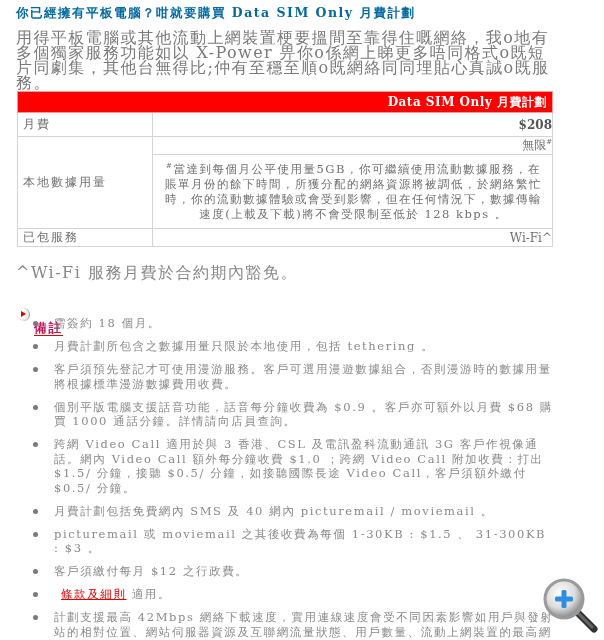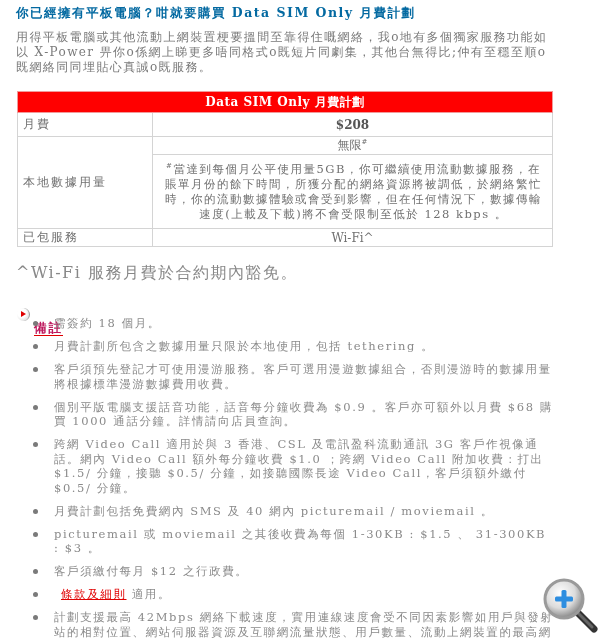--- a/index.html
+++ b/index.html
@@ -5,35 +5,35 @@
   * { box-sizing: border-box; margin: 0; padding: 0; }
   html, body { width: 604px; height: 640px; background: #ffffff; overflow: hidden; }
   body { font-family: "DejaVu Serif", "Liberation Serif", serif; color: #777777; position: relative; }
 
   .page-title {
     position: absolute; left: 16px; top: 5px;
     font-size: 12.5px; font-weight: bold; color: #0369a1; letter-spacing: 1.5px;
   }
   .intro {
     position: absolute; left: 16px; top: 30px; width: 536px;
-    font-size: 12px; line-height: 15px; color: #7a7a7a; letter-spacing: 1.4px;
+    font-size: 16px; line-height: 15px; color: #7a7a7a; letter-spacing: 1.4px;
   }
 
   table.plan {
     position: absolute; left: 17px; top: 91px; width: 536px;
     border-collapse: collapse; font-size: 12px;
   }
   table.plan td, table.plan th { border: 1px solid #d4d4d4; }
   table.plan th {
-    background: #ff0000; color: #ffffff; text-align: center;
+    background: #ff0000; color: #ffffff; text-align: right;
     height: 21px; padding: 0 5px; font-size: 12px; font-weight: bold; letter-spacing: 0.5px;
     border-color: #f19a9a;
   }
   .lbl { width: 135px; padding: 0 5px; color: #707070; letter-spacing: 2px; }
-  .val { text-align: center; color: #707070; }
+  .val { text-align: right; color: #707070; }
   .val.bold { font-weight: bold; color: #555555; }
   .row-fee td { height: 24px; }
   .row-unl td { height: 15px; }
   .row-note td { height: 74px; }
   .row-svc td { height: 17px; margin-top: 12px; }
   .note {
     text-align: center; padding: 5px 10px 4px 12px;
     font-size: 11.5px; line-height: 15px; color: #707070; letter-spacing: 1.5px;
   }
   sup { font-size: 7px; vertical-align: super; line-height: 0; }

